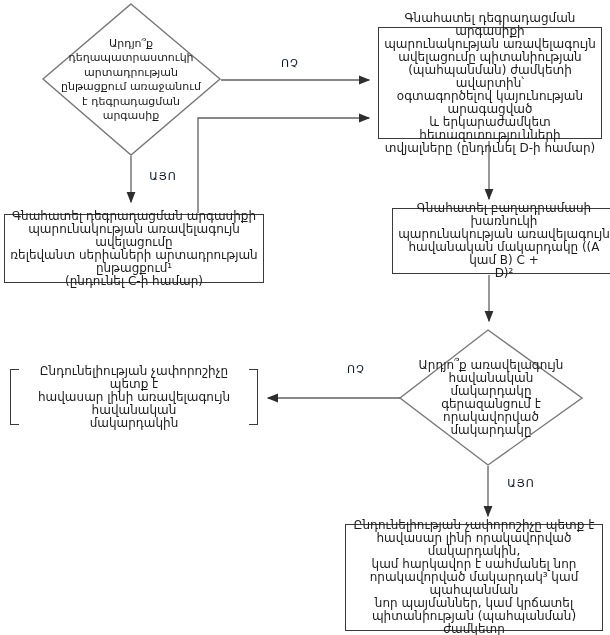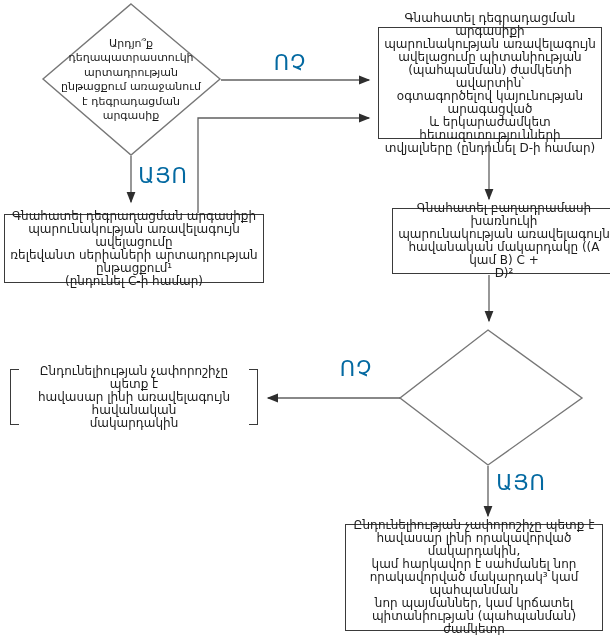--- a/index.html
+++ b/index.html
@@ -39,23 +39,23 @@
     content:"";position:absolute;left:0;top:0;width:9px;height:100%;
     border:1.5px solid #3a3a3a;border-right:none;box-sizing:border-box;
   }
   .bracket-node::after{
     content:"";position:absolute;right:0;top:0;width:9px;height:100%;
     border:1.5px solid #3a3a3a;border-left:none;box-sizing:border-box;
   }
   .branch-label{
     position:absolute;
     transform:translateX(-50%);
-    font-size:21px;line-height:17px;
+    font-size:11px;line-height:17px;
     letter-spacing:1px;
-    color:#0369a1;
+    color:#0f172a;
   }
   svg .shape{fill:none;stroke:#777777;stroke-width:1.4;}
   svg .flow{fill:none;stroke:#606060;stroke-width:1.3;}
 </style>
 </head>
 <body>
 
 <div class="canvas">
 
   <svg class="layer" viewBox="0 0 610 635">
@@ -103,20 +103,26 @@
 (ընդունել C-ի համար)</span>
   </div>
 
   <div class="node rect-node" style="left:392px;top:208px;width:224px;height:66px;">
     <span>Գնահատել բաղադրամասի խառնուկի
 պարունակության առավելագույն
 հավանական մակարդակը ((A կամ B) C +
 D)²</span>
   </div>
 
+  <div class="node diamond-text" style="left:408px;top:358px;width:166px;height:80px;">
+    <span>Արդյո՞ք առավելագույն
+հավանական մակարդակը
+գերազանցում է
+որակավորված մակարդակը</span>
+  </div>
 
   <div class="node bracket-node" style="left:10px;top:369px;width:248px;height:56px;">
     <span>Ընդունելիության չափորոշիչը պետք է
 հավասար լինի առավելագույն հավանական
 մակարդակին</span>
   </div>
 
   <div class="node rect-node" style="left:345px;top:524px;width:258px;height:107px;">
     <span>Ընդունելիության չափորոշիչը պետք է
 հավասար լինի որակավորված մակարդակին,

